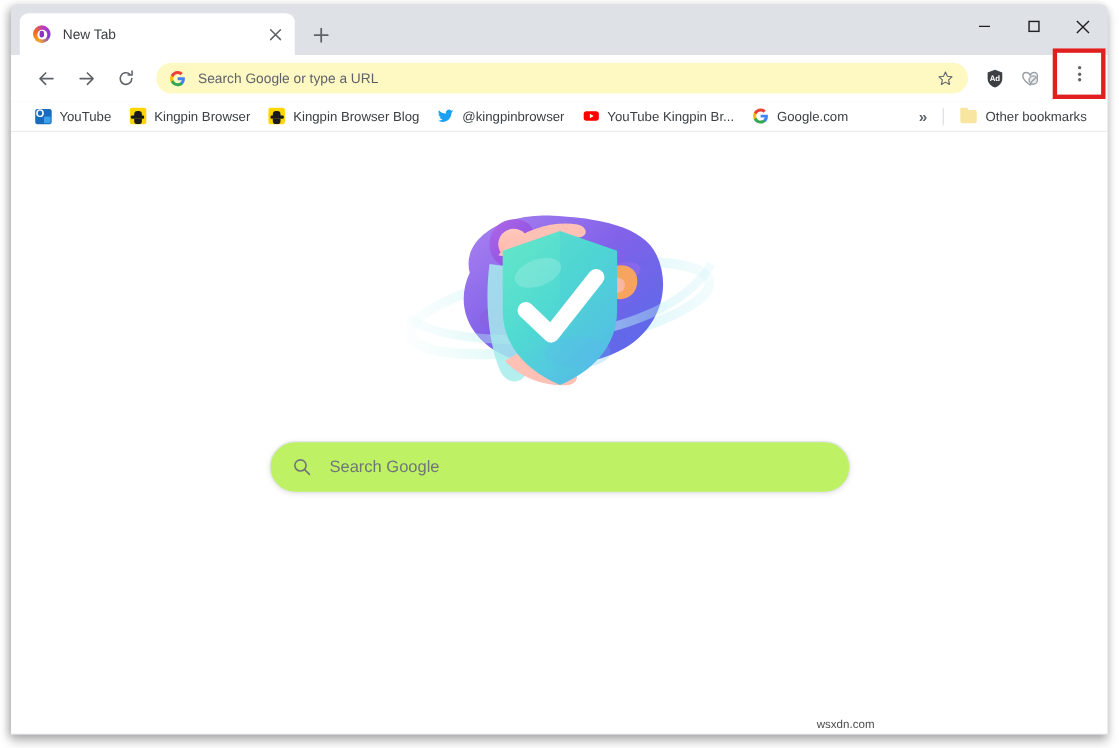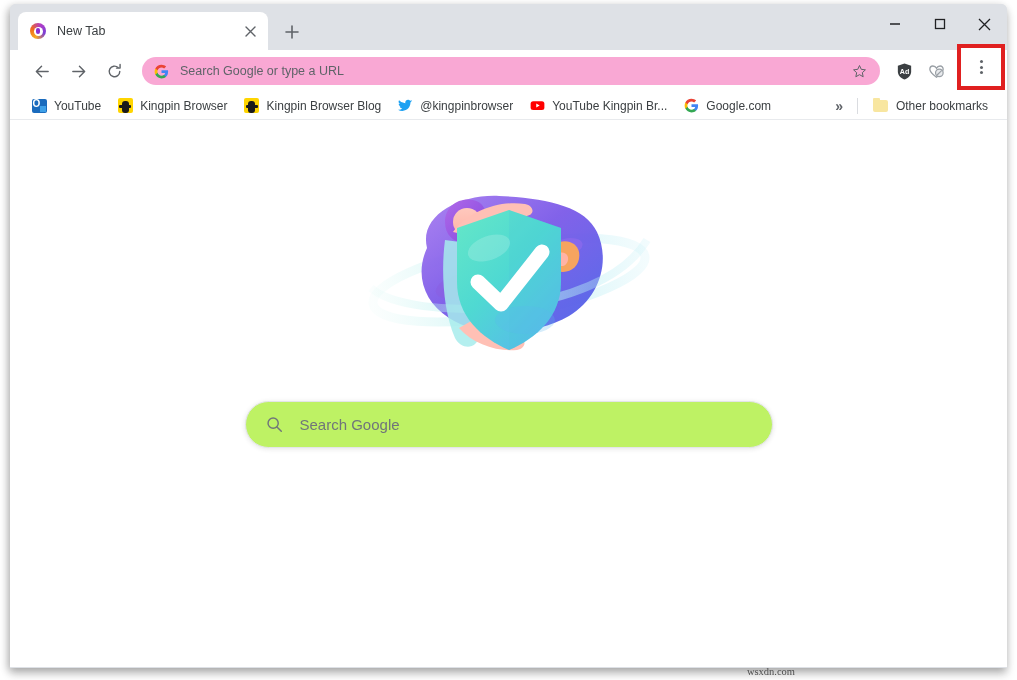--- a/index.html
+++ b/index.html
@@ -116,21 +116,21 @@
     border-radius: 50%;
     flex: none;
   }
   .navbtn.first { margin-left: 8px; }
   .navbtn svg { display:block; }
 
   .omnibox {
     flex: 1;
     height: 28px;
     margin: 0 8px 0 6px;
-    background: #f9a8d4;
+    background: #fef9c3;
     border-radius: 14px;
     display: flex;
     align-items: center;
     padding: 0 10px 0 12px;
     box-sizing: border-box;
     min-width: 0;
   }
   .omni-g { width: 15px; height: 15px; flex:none; }
   .omni-text {
     flex: 1;
@@ -312,24 +312,24 @@
   }
   .search-icon { width:18px; height:18px; flex:none; }
   .search-ph {
     margin-left: 16px;
     font-size: 15px;
     color: #70757a;
   }
 
   .corner-url {
     position: absolute;
-    right: 12px; bottom: 3px;
+    right: 12px; bottom: 15px;
     font-size: 10.5px;
     color: #4c4c4c;
-    font-family: Liberation Serif, serif;
+    font-family: Liberation Sans, sans-serif;
     margin-left: 32px;
   }
 </style>
 </head>
 <body>
 
 <div id="root">
 
   <div class="window">
 

